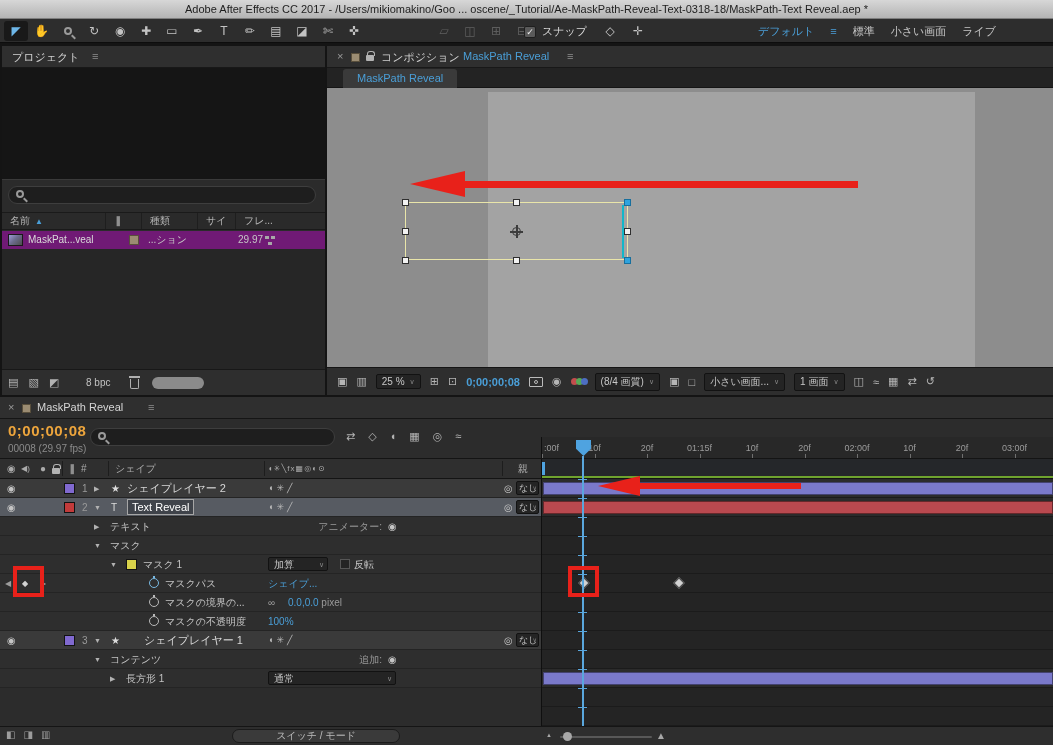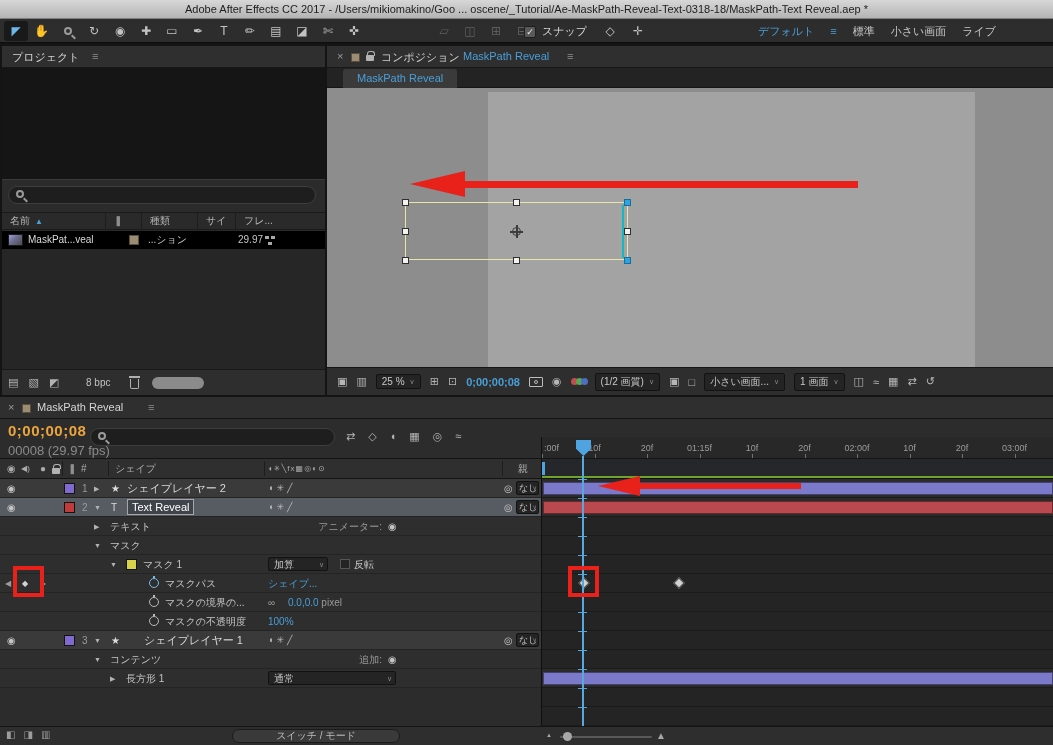--- a/index.html
+++ b/index.html
@@ -56,21 +56,21 @@
   .p-preview{position:absolute;left:0;top:22px;right:0;height:112px;background:#151515;border-bottom:1px solid #3a3a3a}
   .p-search{position:absolute;left:6px;top:140px;width:308px;height:18px;background:#1e1e1e;
     border:1px solid #3e3e3e;border-radius:9px}
   .p-search .icon-mag{position:absolute;left:7px;top:3px}
   .p-search input,.t-search input{position:absolute;left:22px;top:1px;right:4px;height:14px;background:transparent;
     border:none;outline:none;color:#ddd;font-size:10px}
   .p-cols{position:absolute;left:0;top:166px;right:0;height:18px;background:#2a2a2a;
     border-top:1px solid #1a1a1a;border-bottom:1px solid #1a1a1a;font-size:10px;color:#b6b6b6}
   .pc{position:absolute;top:0;height:16px;line-height:16px;border-right:1px solid #1e1e1e;padding-left:8px;overflow:hidden}
   .sort{color:#4a9fd8;font-size:8px;margin-left:5px;font-style:normal}
-  .p-item{position:absolute;left:0;top:185px;right:0;height:18px;background:#000000;font-size:10px;color:#dadada}
+  .p-item{position:absolute;left:0;top:185px;right:0;height:18px;background:#701a75;font-size:10px;color:#dadada}
   .comp-icon{position:absolute;left:6px;top:3px;width:15px;height:12px;border:1px solid #191919;
     background:linear-gradient(135deg,#9d9dd8 0%,#6c6c8e 45%,#4c4c4c 100%)}
   .pi-name{position:absolute;left:26px;top:0;line-height:18px}
   .pi-chip{position:absolute;left:127px;top:4px;width:10px;height:10px;background:#9b8c72;border:1px solid #594f3c}
   .pi-type{position:absolute;left:146px;top:0;line-height:18px;color:#c6c6c6}
   .pi-fps{position:absolute;left:236px;top:0;line-height:18px;color:#c6c6c6}
   .net-icon{position:absolute;left:263px;top:5px;width:11px;height:9px}
   .net-icon::before{content:"";position:absolute;left:0;top:0;width:4px;height:3px;background:#a8a8a8;
     box-shadow:6px 0 #a8a8a8,3px 6px #a8a8a8}
   .p-rest{position:absolute;left:0;top:203px;right:0;bottom:26px;background:#262626}
@@ -111,21 +111,21 @@
 
   
   .timeline{position:absolute;left:0;top:397px;right:0;bottom:0;background:#2b2b2b;overflow:hidden}
   .t-header{height:22px;background:#2f2f2f;border-bottom:1px solid #151515;position:relative;font-size:11px}
   .t-close{position:absolute;left:8px;top:4px;color:#9a9a9a}
   .t-square{position:absolute;left:22px;top:7px;width:9px;height:9px;background:#9b8c72;border:1px solid #594f3c}
   .t-name{position:absolute;left:37px;top:4px;color:#d6d6d6}
   .t-menu{position:absolute;left:148px;top:4px;color:#8f8f8f}
   .t-topbar{position:absolute;left:0;top:22px;right:0;height:39px;background:#2c2c2c}
   .t-timecode{position:absolute;left:8px;top:3px;color:#eda53c;font-size:15px;font-weight:bold;letter-spacing:.5px}
-  .t-frameinfo{position:absolute;left:8px;top:24px;color:#8b8b8b;font-size:13px}
+  .t-frameinfo{position:absolute;left:8px;top:24px;color:#8b8b8b;font-size:10px}
   .t-search{position:absolute;left:90px;top:9px;width:245px;height:18px;background:#1e1e1e;
     border:1px solid #3e3e3e;border-radius:9px}
   .t-search .icon-mag{position:absolute;left:7px;top:3px}
   .tl-icons{position:absolute;left:346px;top:11px;display:flex;gap:13px;color:#b3b3b3;font-size:11px}
   .t-ruler{position:absolute;left:541px;top:18px;right:0;height:21px;background:#282828;border-left:1px solid #0f0f0f;overflow:hidden}
   .rlab{position:absolute;bottom:5px;font-size:9px;color:#9b9b9b;white-space:nowrap}
   .rtick{position:absolute;bottom:0;width:1px;height:4px;background:#6f6f6f}
   .cti-head{position:absolute;top:21px;width:15px;height:16px;background:#4fa3e0;
     clip-path:polygon(0 0,100% 0,100% 55%,50% 100%,0 55%);z-index:6}
   .t-colheader{position:absolute;left:0;top:61px;right:0;height:21px;background:#2f2f2f;
@@ -309,21 +309,21 @@
         </span>
         <span class="sbi">⊞</span>
         <span class="sbi">⊡</span>
         <span class="vtime">0;00;00;08</span>
         <span class="icon-camera">
           <i></i>
         </span>
         <span class="sbi">◉</span>
         <span class="channels"><i class="r"></i><i class="g"></i><i class="b"></i></span>
         <span class="dd">
-          <span>(1/2 画質)</span>
+          <span>(8/4 画質)</span>
           <i>∨</i>
         </span>
         <span class="sbi">▣</span>
         <span class="sbi">□</span>
         <span class="dd">
           <span>小さい画面...</span>
           <i>∨</i>
         </span>
         <span class="dd">
           <span>1 画面</span>

